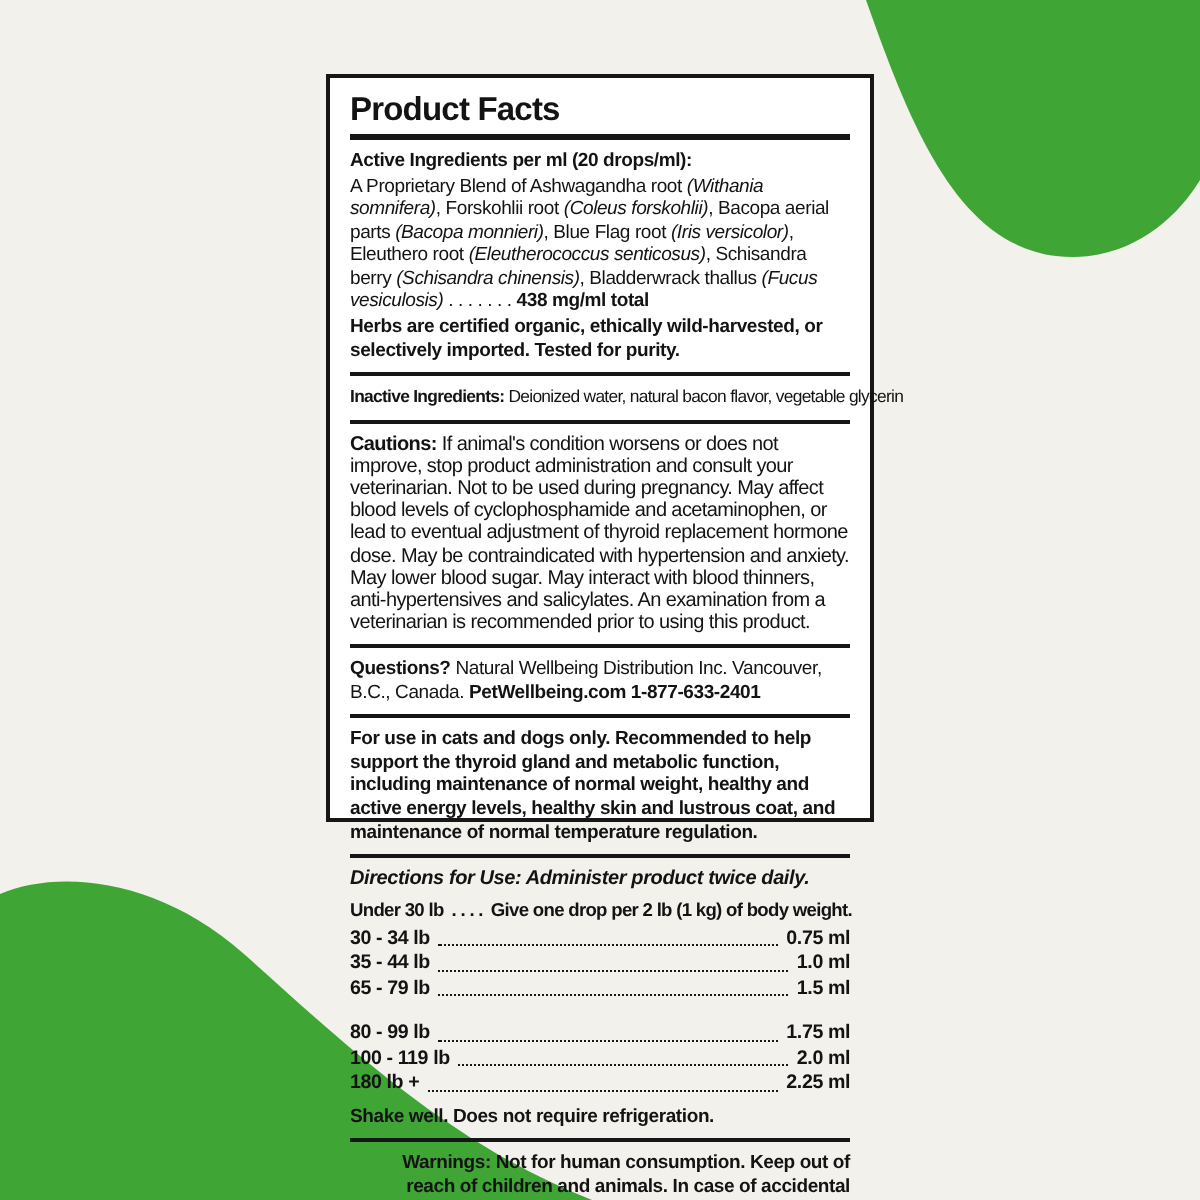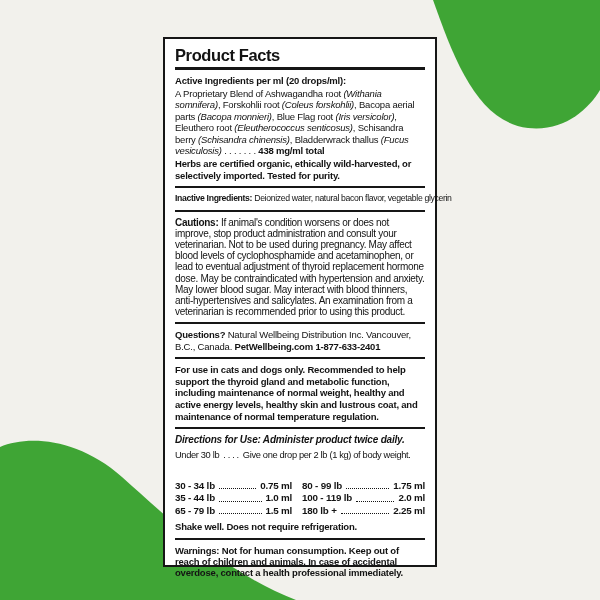--- a/index.html
+++ b/index.html
@@ -1,37 +1,37 @@
 <!DOCTYPE html>
 <html><head>
 <meta charset="utf-8">
 <style>
   html,body { margin:0; padding:0; }
   body { width:600px; height:600px; font-family:"Liberation Sans", sans-serif; }
   .stage { position:relative; width:600px; height:600px; background:#f2f1ec; overflow:hidden; }
   .blobs { position:absolute; inset:0; width:600px; height:600px; display:block; }
 
   .label {
-    position:absolute; left:163px; top:37px; width:274px; height:530px;
+    position:absolute; left:163px; top:37px; width:274px; height:374px;
     box-sizing:border-box; background:#ffffff; border:2px solid #161616;
     padding:7px 10px 8px; color:#131313;
     font-size:9.5px; line-height:11.4px; letter-spacing:-0.2px;
   }
   .title { font-size:16.5px; line-height:18px; font-weight:800; margin:0 0 3px; letter-spacing:-0.4px; }
   .rule { height:2px; background:#161616; margin:5px 0; }
   .rule-thick { height:2.5px; background:#161616; margin:2px 0 5px; }
   p { margin:2px 0; }
-  .b { font-weight:700; }
+  .b { font-weight:700;text-align:right; }
   .it { font-style:italic; }
   .one-line { white-space:nowrap; font-size:8.7px; letter-spacing:-0.35px; }
   .cautions-text { font-size:10px; letter-spacing:-0.3px; line-height:11.2px; }
   .usage-text { font-weight:700; line-height:11.6px; }
   .dir-head { font-weight:700; font-size:10px;font-style:italic; }
-  .under-row { display:flex; gap:4px; font-weight:400; white-space:nowrap; font-size:9.3px; letter-spacing:-0.35px; margin:4px 0 19px; }
-  .dose-grid { display:flex; gap:10px; margin:2px 0 4px; font-weight:700; font-size:9.8px; }
+  .under-row { display:flex; gap:4px; font-weight:700; white-space:nowrap; font-size:9.3px; letter-spacing:-0.35px; margin:4px 0 3px; }
+  .dose-grid { display:flex; gap:10px; margin:2px 0 4px; font-weight:700; font-size:9.8px;flex-direction:column; }
   .dose-col { flex:1; }
   .dose-col.right { flex:1.05; }
   .dose-row { display:flex; line-height:12.5px; }
   .leader { flex:1; border-bottom:1.7px dotted #161616; margin:0 4px 3px; align-self:flex-end; }
   .shake { font-weight:700; margin:4px 0 2px; }
   .warn { line-height:11.2px; }
 </style>
 </head>
 <body>
 

